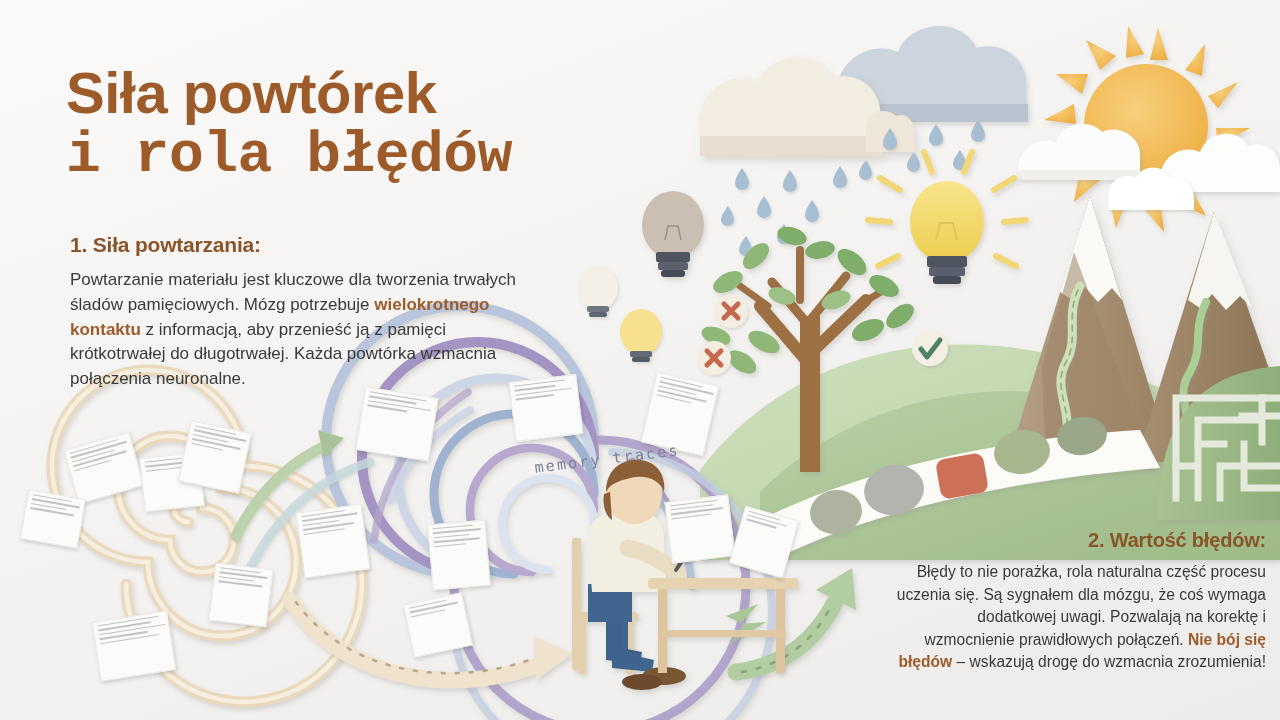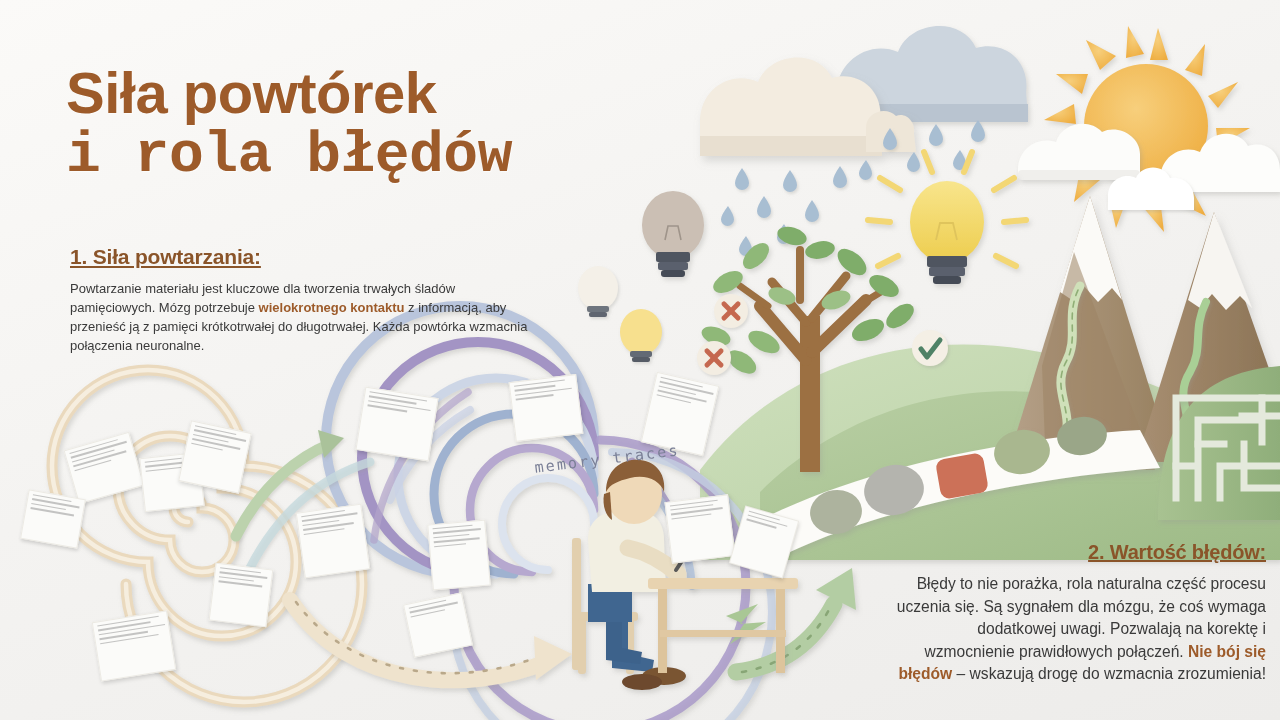--- a/index.html
+++ b/index.html
@@ -22,22 +22,22 @@
 
   #title-block{left:66px;top:62px;width:560px;}
   .main-title{
     color:#9d5b2a;font-weight:bold;font-size:58px;line-height:1.08;
     letter-spacing:-0.5px;margin:0;
     text-shadow:1px 1px 0 rgba(255,255,255,.6);
   }
   .main-title .l2{display:block;font-family:Liberation Mono, monospace;}
 
   #sec1{left:70px;top:228px;width:470px;}
-  .sec-head{color:#8a5429;font-weight:bold;font-size:21px;margin:17px 0 11px 0;letter-spacing:-0.2px;text-decoration:underline;}
-  .sec-body{color:#3a3a3a;font-size:13px;line-height:1.46;margin:0;}
+  .sec-head{color:#8a5429;font-weight:bold;font-size:21px;margin:5px 0 11px 0;letter-spacing:-0.2px;}
+  .sec-body{color:#3a3a3a;font-size:17px;line-height:1.46;margin:0;}
   .accent{color:#9d5b2a;font-weight:bold;}
 
   #sec2{left:888px;top:524px;width:378px;text-align:right;}
   #sec2 .sec-head{font-size:20px;margin-bottom:9px;}
   #sec2 .sec-body{font-size:15.6px;line-height:1.45;}
 
   .spiral-label{
     position:absolute;z-index:35;
     color:#7a7f96;font-size:15px;letter-spacing:2.2px;
     font-family:"DejaVu Sans Mono","Liberation Mono",monospace;

